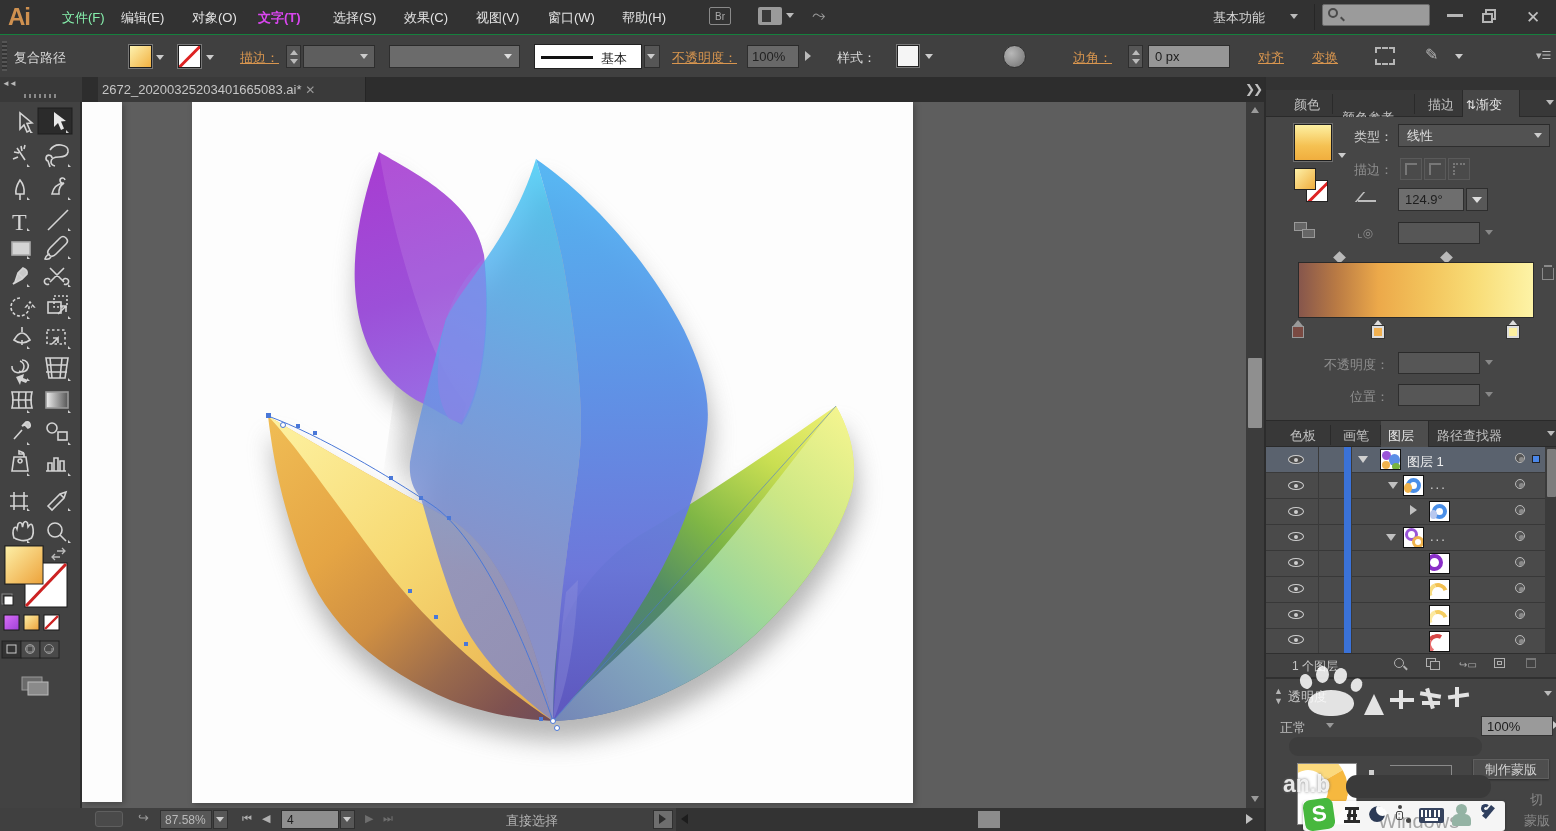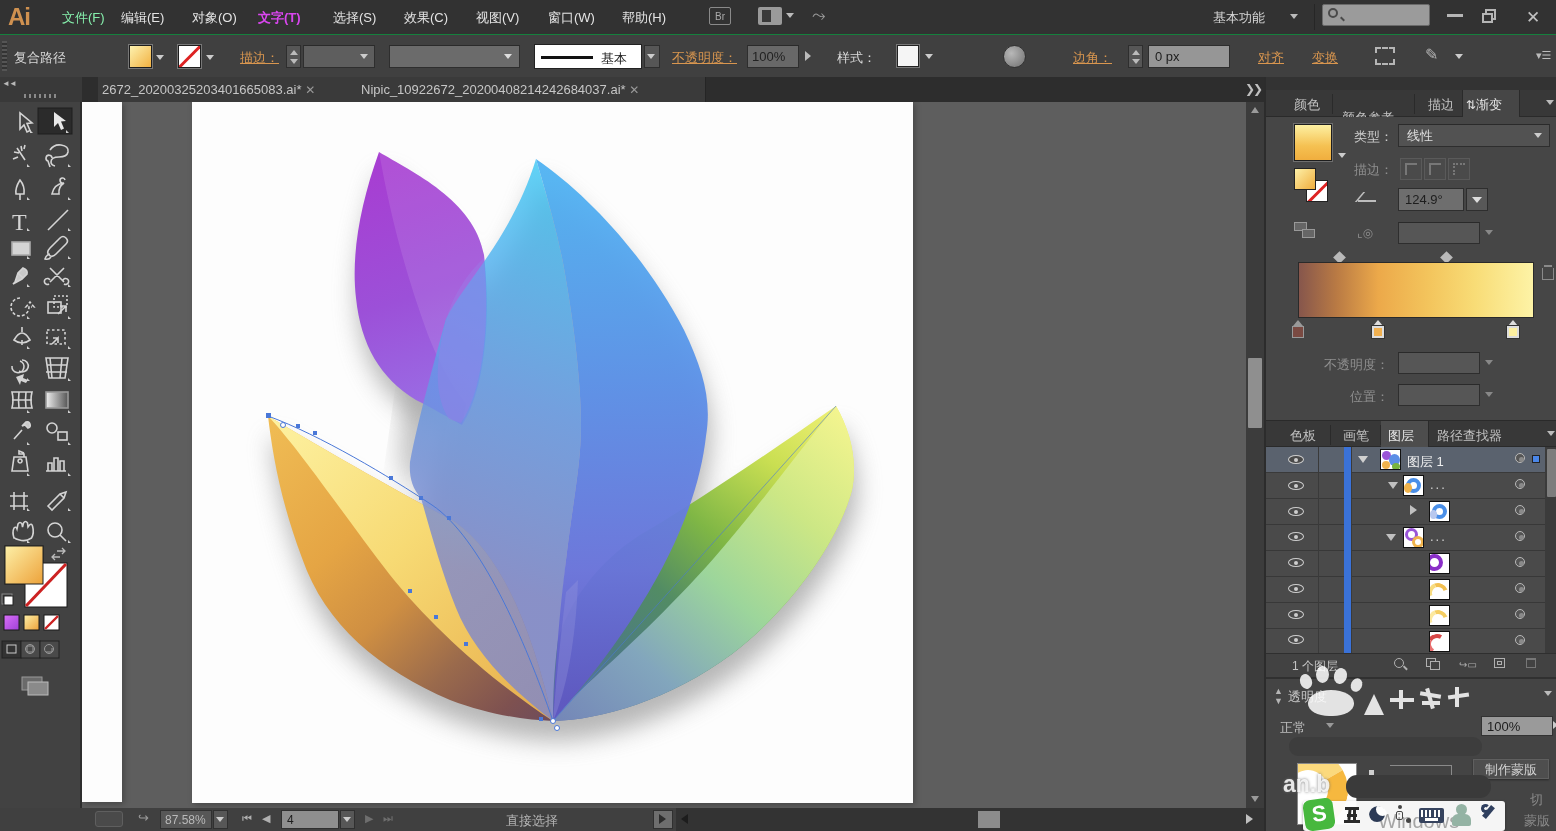--- a/index.html
+++ b/index.html
@@ -82,21 +82,20 @@
   <div class="abs olink" style="left:1258px;top:14px;">对齐</div>
   <div class="abs olink" style="left:1312px;top:14px;">变换</div>
   <div class="abs" style="left:1375px;top:12px;width:20px;height:18px;border:2px dashed #b5b5b5;"></div>
   <div class="abs" style="left:1425px;top:10px;color:#b5b5b5;font-size:16px;">✎</div>
   <div class="abs" style="left:1455px;top:19px;width:0;height:0;border-left:4px solid transparent;border-right:4px solid transparent;border-top:5px solid #ccc;"></div>
   <div class="abs" style="left:1536px;top:14px;color:#bbb;font-size:11px;">▾☰</div>
 </div>
 
 <div class="abs" id="tabbar" style="left:82px;top:77px;width:1186px;height:25px;background:#2d2d2d;">
   <div class="abs" style="left:0;top:0;width:268px;height:25px;background:#3a3a3a;border-right:1px solid #252525;color:#c6c6c6;font-size:13px;line-height:25px;padding-left:4px;overflow:hidden;margin-left:16px;">2672_20200325203401665083.ai* <span style="color:#9a9a9a;font-size:12px;">✕</span></div>
-  <div class="abs" style="left:269px;top:0;width:355px;height:25px;background:#3a3a3a;border-right:1px solid #252525;color:#c6c6c6;font-size:13px;line-height:25px;padding-left:10px;overflow:hidden;">Nipic_10922672_20200408214242684037.ai* <span style="color:#9a9a9a;font-size:12px;">✕</span></div>
   <div class="abs" style="left:1163px;top:5px;color:#c0c0c0;font-size:12px;letter-spacing:-2px;">❯❯</div>
 </div>
 
 <div class="abs" style="left:0;top:77px;width:82px;height:25px;background:#393939;">
   <div class="abs" style="left:2px;top:2px;color:#b8b8b8;font-size:8px;letter-spacing:-1px;">◄◄</div>
   <div class="abs" style="left:24px;top:17px;width:34px;height:4px;background:repeating-linear-gradient(90deg,#8a8a8a 0 2px,#393939 2px 5px);"></div>
 </div>
 
 <div class="abs" id="toolbar" style="left:0;top:102px;width:82px;height:706px;background:#424242;border-right:2px solid #2e2e2e;">
 <svg width="80" height="706" viewBox="0 0 80 706">

